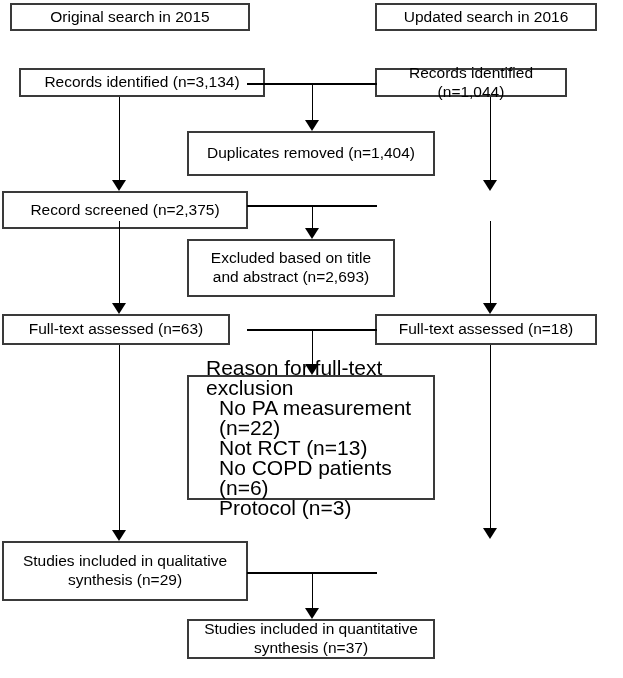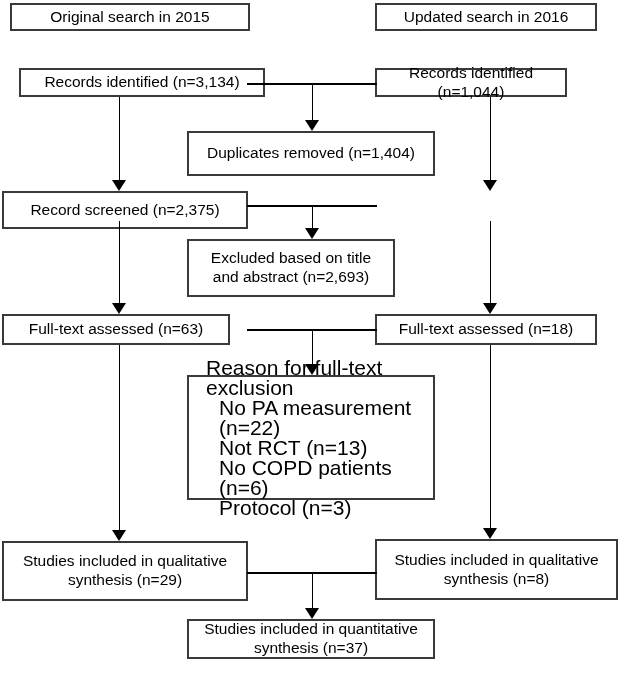--- a/index.html
+++ b/index.html
@@ -73,21 +73,20 @@
 
   <div class="reason-box" style="left:187px; top:375px; width:248px; height:125px;">
     <div>Reason for full-text exclusion</div>
     <div class="reason-item">No PA measurement (n=22)</div>
     <div class="reason-item">Not RCT (n=13)</div>
     <div class="reason-item">No COPD patients (n=6)</div>
     <div class="reason-item">Protocol (n=3)</div>
   </div>
 
   <div class="box multiline" style="left:2px; top:541px; width:246px; height:60px;">Studies included in qualitative synthesis (n=29)</div>
-  <div class="box multiline" style="left:375px; top:539px; width:243px; height:61px;">Studies included in qualitative synthesis (n=8)</div>
 
   <div class="box multiline" style="left:187px; top:619px; width:248px; height:40px;">Studies included in quantitative synthesis (n=37)</div>
 
   <div class="hline" style="left:247px; top:83px;  width:130px;"></div>
   <div class="hline" style="left:247px; top:205px; width:130px;"></div>
   <div class="hline" style="left:247px; top:329px; width:130px;"></div>
   <div class="hline" style="left:247px; top:572px; width:130px;"></div>
 
   <div class="vline" style="left:118.5px; top:97px;  height:84px;"></div>
   <div class="arrowhead-down" style="left:112px; top:180px;"></div>

